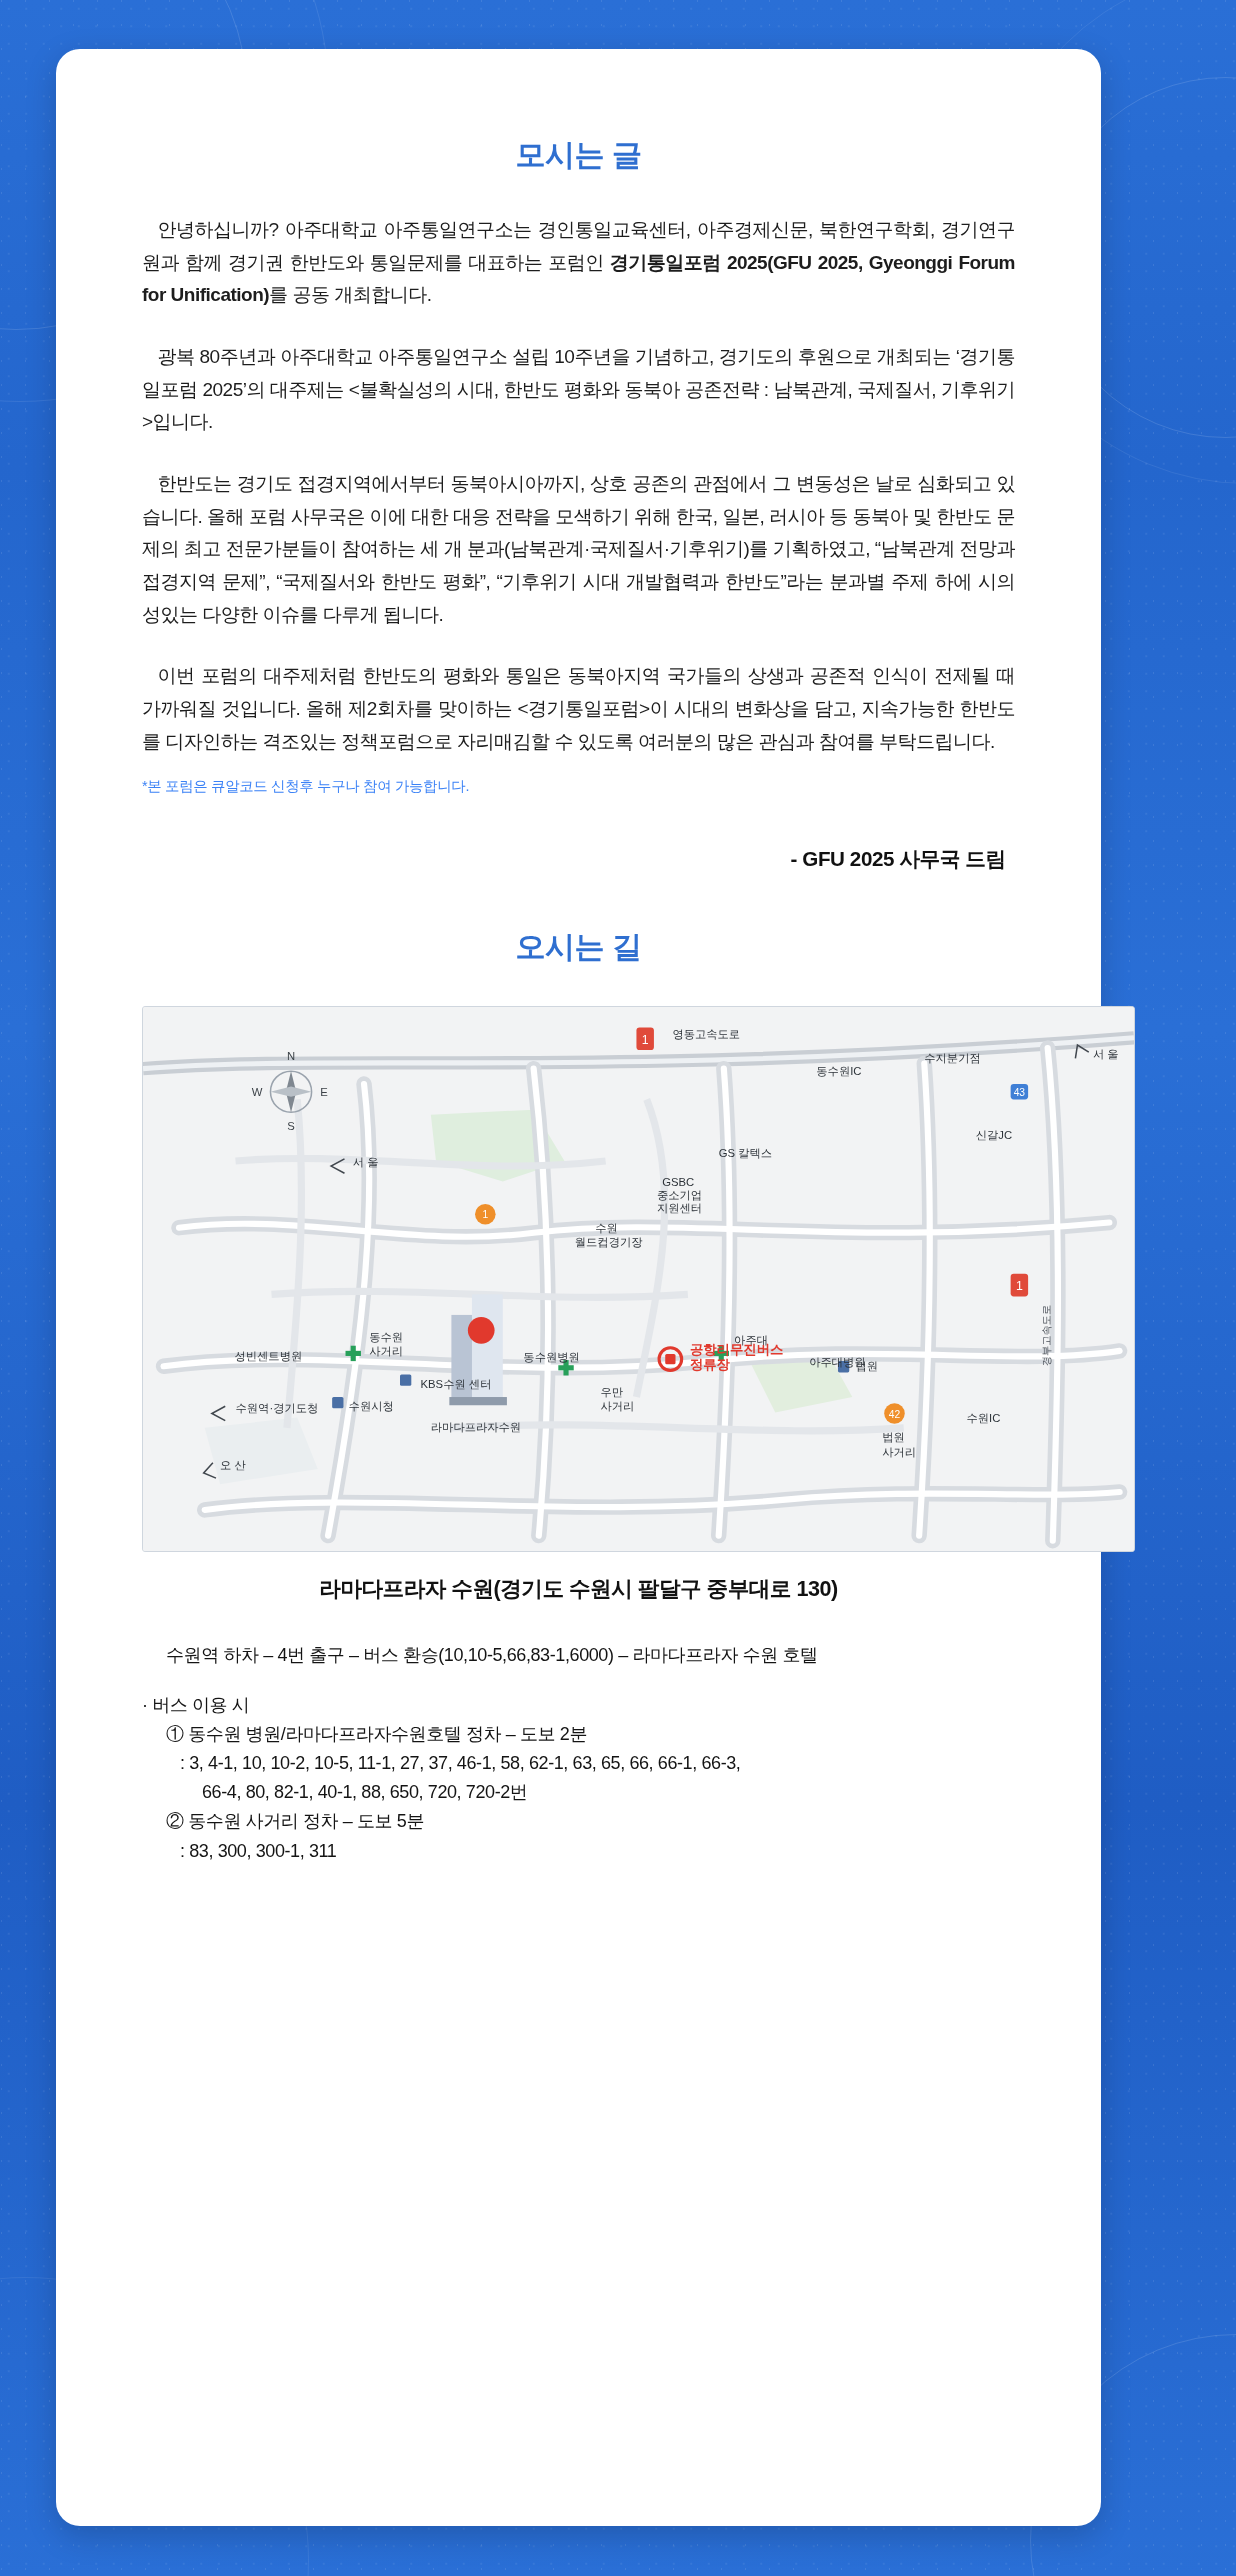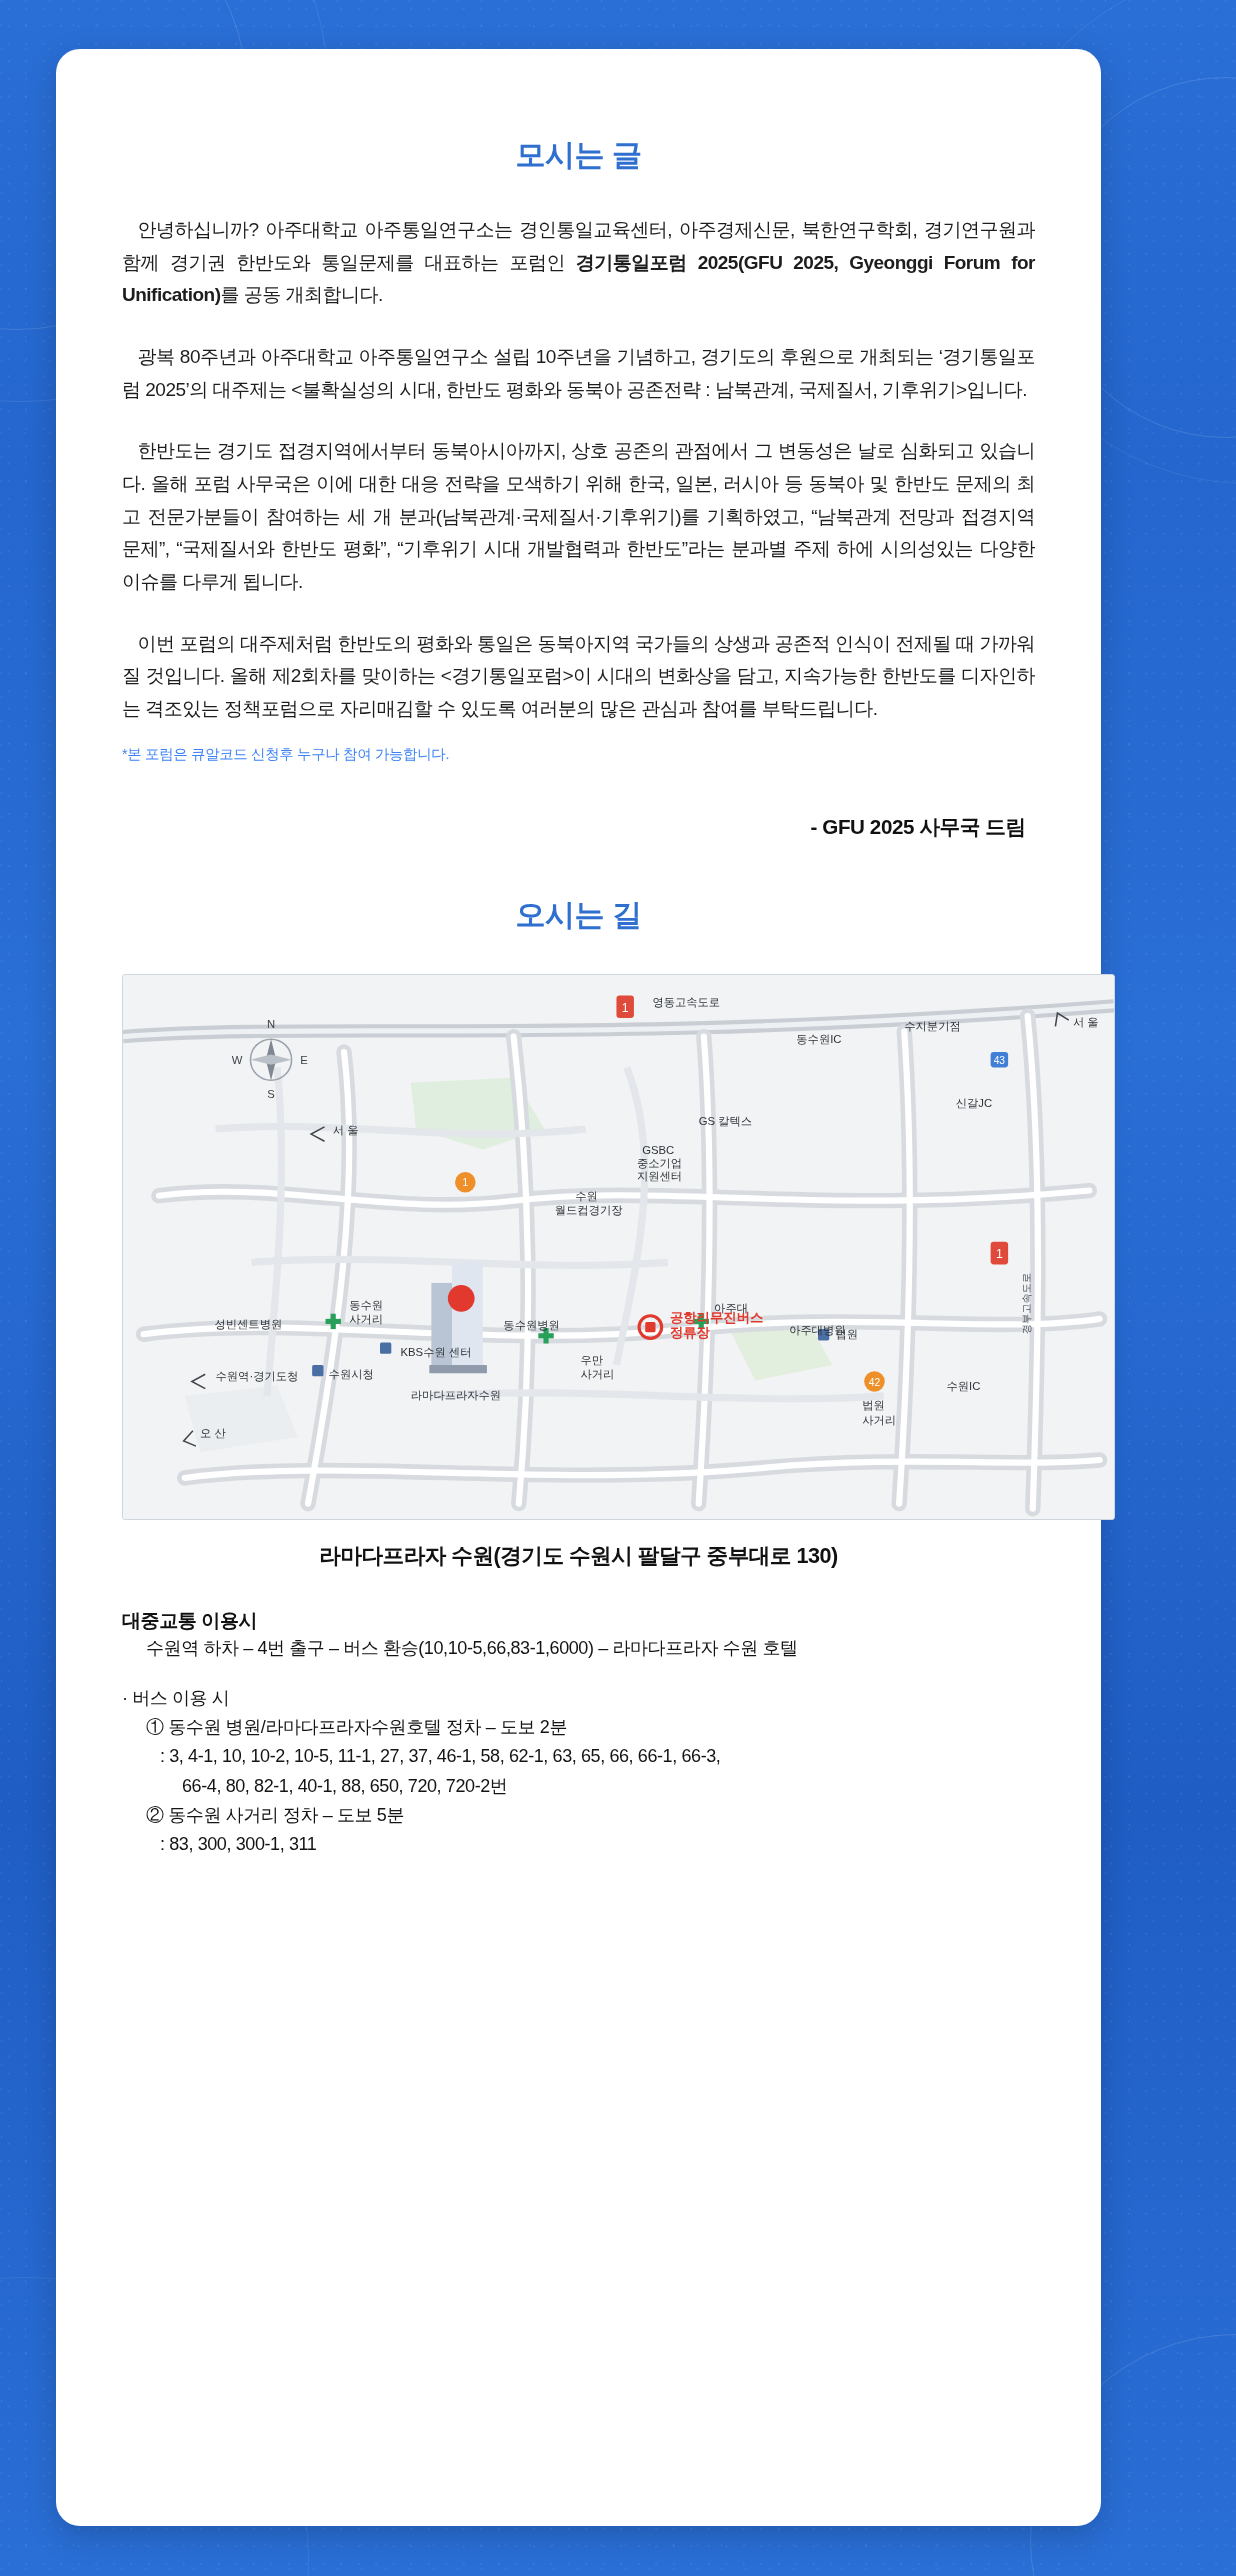--- a/index.html
+++ b/index.html
@@ -40,21 +40,21 @@
   
   .card {
     position: absolute;
     left: 56px;
     top: 49px;
     width: 1045px;
     height: 2477px;
     background: #ffffff;
     border-radius: 24px;
     box-shadow: 0 9.3px 31px rgba(0,0,0,0.18);
-    padding: 0 66px;
+    padding: 0 86px;
   }
 
   h2.section-title {
     text-align: center;
     color: #2f6fd0;
     font-size: 30px;
     font-weight: bold;
     letter-spacing: -0.5px;
     margin: 0;
   }
@@ -297,21 +297,20 @@
         <path d="M160 778 l-26 14 l26 14"></path>
         <path d="M136 888 l-18 20 l24 10"></path>
         <path d="M1840 88 l-22 -14 l-4 26"></path>
       </g>
     </svg>
   </div>
 
   <div class="map-caption">라마다프라자 수원(경기도 수원시 팔달구 중부대로 130)</div>
 
   <div class="transit">
-    <div class="transit-title ind0">대중교통 이용시</div>
     <div class="t-line ind1">수원역 하차 – 4번 출구 – 버스 환승(10,10-5,66,83-1,6000) – 라마다프라자 수원 호텔</div>
     <div class="gap"></div>
     <div class="t-line ind0">· 버스 이용 시</div>
     <div class="t-line ind1">① 동수원 병원/라마다프라자수원호텔 정차 – 도보 2분</div>
     <div class="t-line ind2">: 3, 4-1, 10, 10-2, 10-5, 11-1, 27, 37, 46-1, 58, 62-1, 63, 65, 66, 66-1, 66-3,</div>
     <div class="t-line ind3">66-4, 80, 82-1, 40-1, 88, 650, 720, 720-2번</div>
     <div class="t-line ind1">② 동수원 사거리 정차 – 도보 5분</div>
     <div class="t-line ind2">: 83, 300, 300-1, 311</div>
   </div>
 

